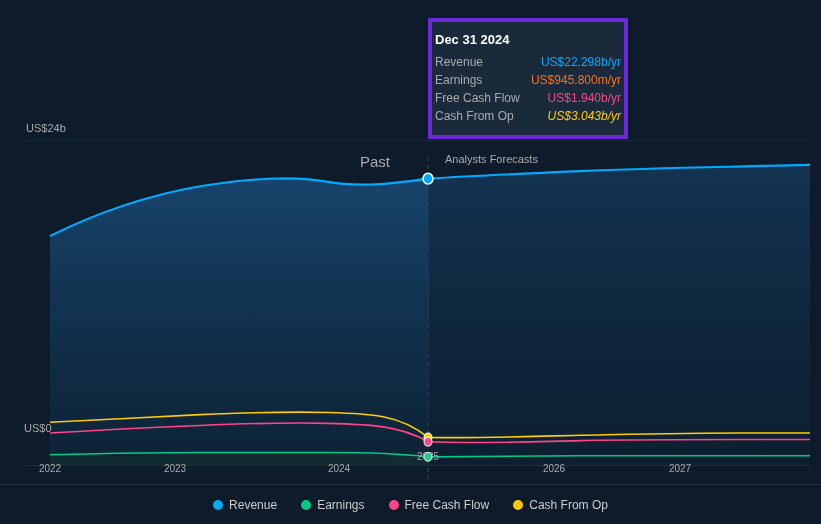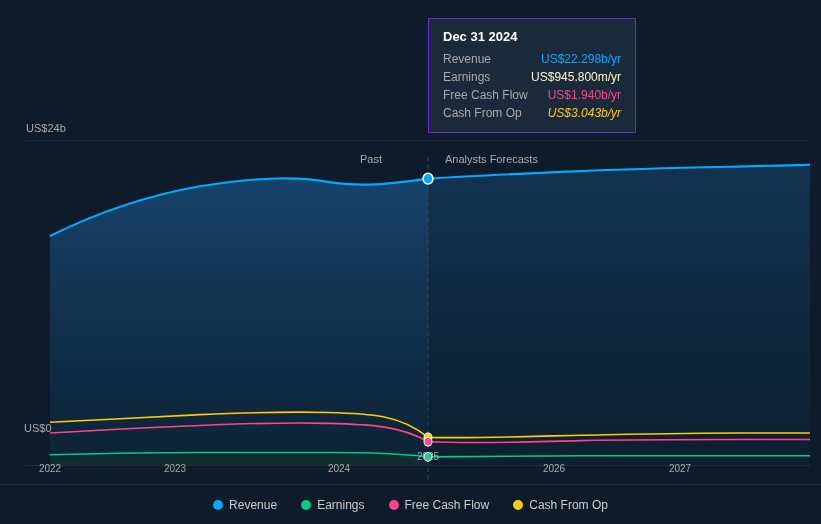--- a/index.html
+++ b/index.html
@@ -14,42 +14,42 @@
     .chart-container {
       position: relative;
       width: 821px;
       height: 524px;
     }
     .tooltip {
       position: absolute;
       top: 18px;
       left: 428px;
       background: #1a2a3a;
-      border: 1px solid #6d28d9;
-      padding: 10px 14px;
+      border: 4px solid #6d28d9;
+      padding: 10px 3px;
       min-width: 200px;
       z-index: 10;
     }
     .tooltip-date {
       color: #fff;
       font-size: 13px;
       font-weight: bold;
       margin-bottom: 6px;
     }
     .tooltip-row {
       display: flex;
       justify-content: space-between;
       gap: 20px;
       font-size: 12px;
       color: #aaa;
       padding: 2px 0;
     }
     .tooltip-row span.val { }
     .val-revenue { color: #00aaff; }
-    .val-earnings { color: #fef9c3; text-align: center; }
+    .val-earnings { color: #f97316; text-align: center; }
     .val-fcf { color: #ff4488; }
     .val-cashop { color: #ffcc00; font-style: italic; }
     .chart-area {
       position: absolute;
       top: 0; left: 0;
       width: 821px;
       height: 524px;
     }
     .y-label {
       position: absolute;
@@ -57,21 +57,21 @@
       color: #aaa;
     }
     .x-label {
       position: absolute;
       font-size: 10px;
       color: #aaa;
       transform: translateX(-50%);
     }
     .past-label {
       position: absolute;
-      font-size: 11px;
+      font-size: 15px;
       color: #aaa;
       top: 153px;
     }
     .analysts-label {
       position: absolute;
       font-size: 11px;
       color: #aaa;
       top: 153px;
       text-align: right;
     }

